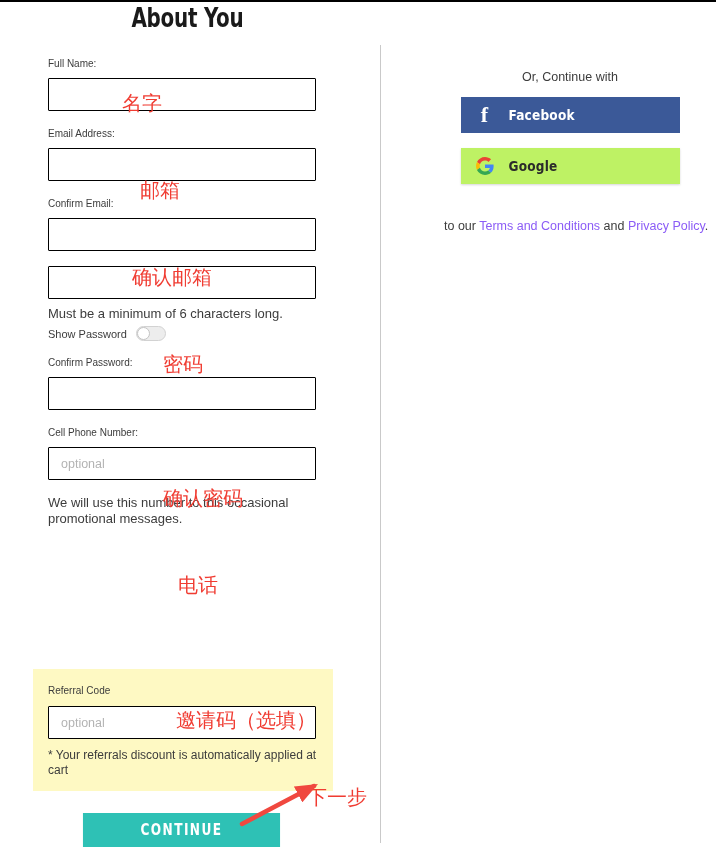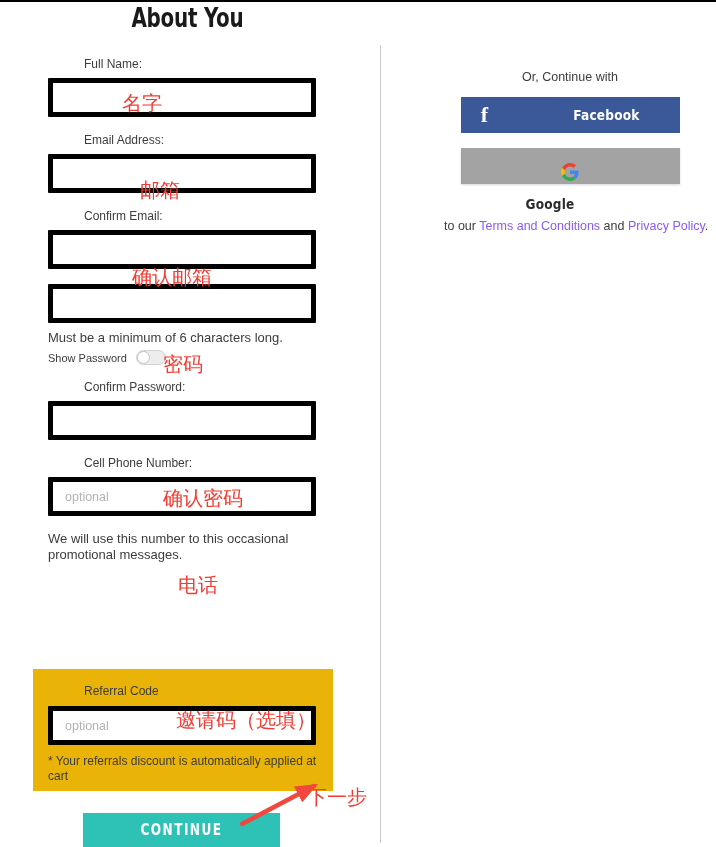--- a/index.html
+++ b/index.html
@@ -56,32 +56,31 @@
 
   
   .form-col {
     position: absolute;
     left: 48px;
     top: 56px;
     width: 268px;
   }
   .field { margin-bottom: 15px; position: relative; }
   .field-label {
-    font-size: 12px;
+    font-size: 10px;
     color: #3c3c3c;
     line-height: 16px;
     margin-bottom: 6px;
     display: block;
-    margin-left: 36px;
   }
   .text-input {
     box-sizing: border-box;
     width: 268px;
-    height: 39px;
-    border: 5px solid #000000;
+    height: 33px;
+    border: 1px solid #000000;
     background: #ffffff;
     border-radius: 1px;
     font-family: "Liberation Sans", sans-serif;
     font-size: 12.5px;
     color: #444444;
     padding: 0 12px;
     display: block;
     outline: none;
   }
   .text-input::placeholder { color: #b3b3b3; }
@@ -128,21 +127,21 @@
     box-sizing: border-box;
   }
 
   
   .referral-panel {
     position: absolute;
     left: 33px;
     top: 669px;
     width: 300px;
     height: 122px;
-    background: #eab308;
+    background: #fef9c3;
     box-sizing: border-box;
     padding: 14px 15px 4px 15px;
   }
   .referral-panel .field-label { margin-bottom: 7px; }
   .referral-panel .text-input { width: 268px; }
   .referral-note {
     font-size: 12px;
     color: #3c3c3c;
     line-height: 15px;
     margin-top: 9px;
@@ -187,35 +186,34 @@
     margin: 0 auto 15px auto;
     display: flex;
     align-items: center;
     position: relative;
     cursor: pointer;
   }
   .fb-btn {
     background: #3b5998;
   }
   .google-btn {
-    background: #a3a3a3;
+    background: #bef264;
     box-shadow: 0 1px 2px rgba(0,0,0,0.16);
     margin-bottom: 18px;
-    flex-direction: column;
   }
   .social-icon {
     width: 48px;
     display: flex;
     align-items: center;
     justify-content: center;
     flex: 0 0 48px;
   }
   .social-text {
     flex: 1;
-    text-align: right;
+    text-align: left;
     font-family: "Liberation Sans Narrow", "DejaVu Sans Condensed", "Liberation Sans", sans-serif;
     font-weight: bold;
     font-size: 13.5px;
     padding-right: 40px;
     letter-spacing: 0.2px;
   }
   .fb-btn .social-text { color: #ffffff; }
   .google-btn .social-text { color: #2b2b2b; }
   .fb-glyph {
     color: #ffffff;

